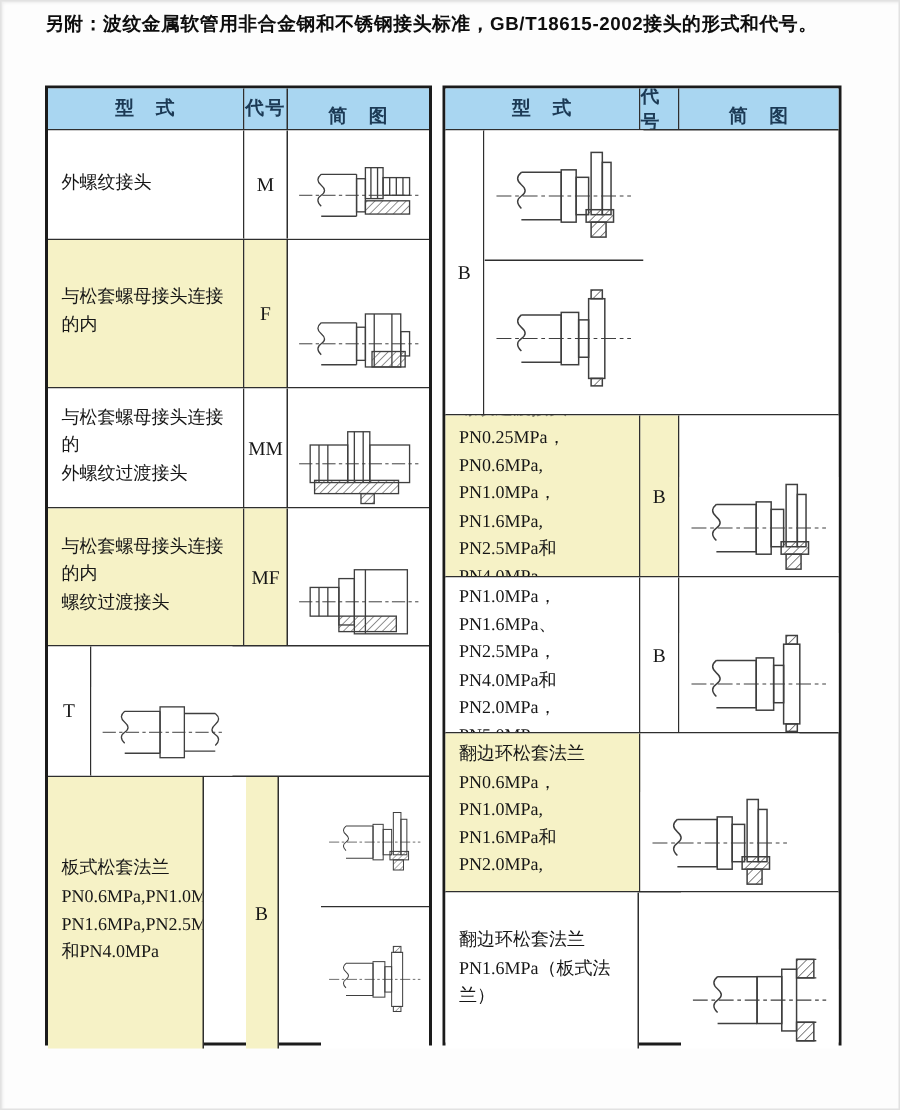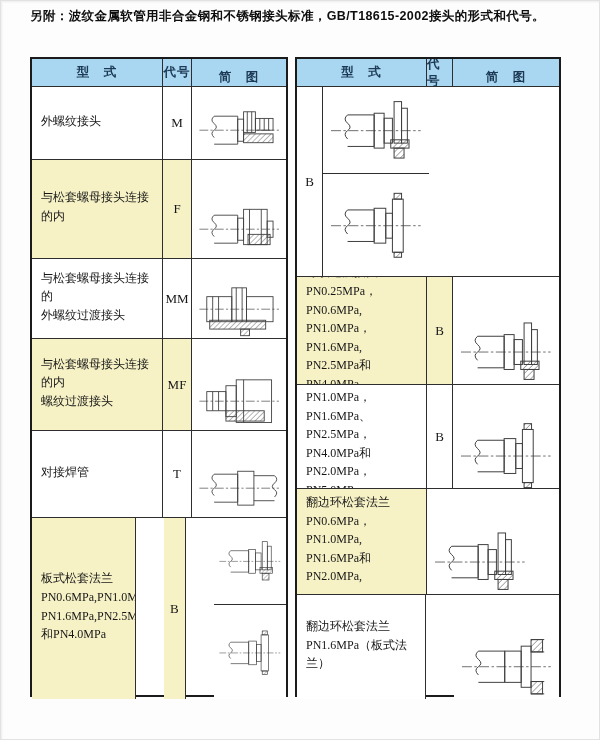--- a/index.html
+++ b/index.html
@@ -235,23 +235,20 @@
     <div class="cell c-diag">
         <div class="diag">
           <svg class="diag-svg" viewBox="0 0 120 80">
             <use href="#sym-socket"></use>
           </svg>
         </div>
       </div>
   </div>
 
   <div class="row" style="height:87px">
-    <div class="cell c-type">
-        <div class="type-text">对接焊管</div>
-      </div>
     <div class="cell c-code">
         <span>T</span>
       </div>
     <div class="cell c-diag">
         <div class="diag">
           <svg class="diag-svg" viewBox="0 0 120 80">
             <use href="#sym-butt-weld"></use>
           </svg>
         </div>
       </div>

